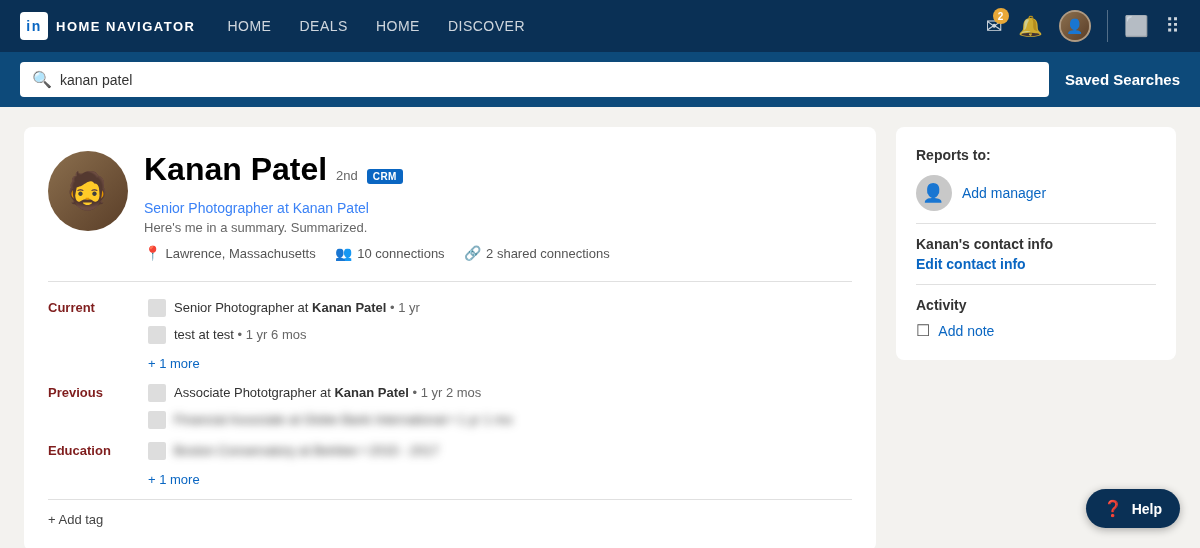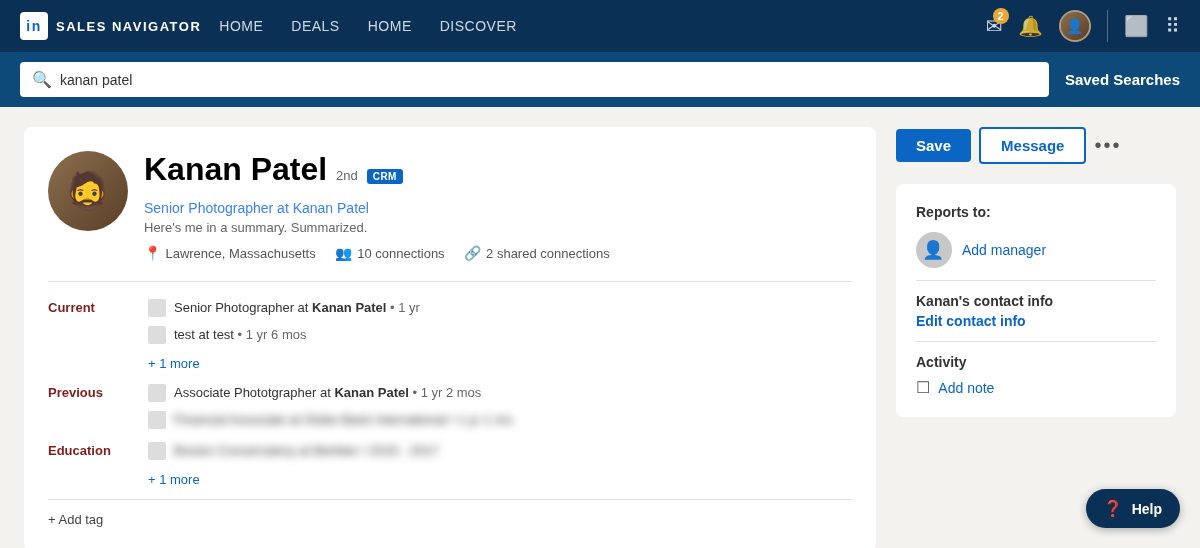--- a/index.html
+++ b/index.html
@@ -5,21 +5,21 @@
     * { box-sizing: border-box; margin: 0; padding: 0; }
     body { font-family: -apple-system, BlinkMacSystemFont, 'Segoe UI', Arial, sans-serif; background: #f3f2ef; min-height: 548px; }
 
     
     .top-nav {
       background: #0a3055;
       display: flex;
       align-items: center;
       padding: 0 20px;
       height: 52px;
-      gap: 18px;
+      gap: 32px;
     }
     .nav-logo {
       display: flex;
       align-items: center;
       gap: 8px;
       color: white;
       font-weight: 700;
       font-size: 13px;
       letter-spacing: 1.5px;
     }
@@ -420,21 +420,21 @@
     }
   </style>
 </head>
 <body>
 
 <nav class="top-nav">
   <div class="nav-logo">
     <div class="linkedin-icon">
       <span>in</span>
     </div>
-    <span>SALES NAVIGATOR</span>
+    <span>HOME NAVIGATOR</span>
   </div>
 
   <ul class="nav-links">
     <li><a>HOME</a></li>
     <li><a>DEALS</a></li>
     <li><a>HOME</a></li>
     <li><a>DISCOVER</a></li>
   </ul>
 
   <div class="nav-right">
@@ -541,25 +541,20 @@
       </div>
     </div>
 
     <hr class="section-divider">
     <div class="add-tag-row">
       <span>+ Add tag</span>
     </div>
   </div>
 
   <div class="right-panel">
-    <div class="action-row">
-      <button class="btn-save">Save</button>
-      <button class="btn-message">Message</button>
-      <button class="btn-more">•••</button>
-    </div>
 
     <div class="right-card">
       <div class="right-section-title">Reports to:</div>
       <div class="add-manager-row">
         <div class="manager-avatar-placeholder">
           <span>👤</span>
         </div>
         <span>Add manager</span>
       </div>
 

